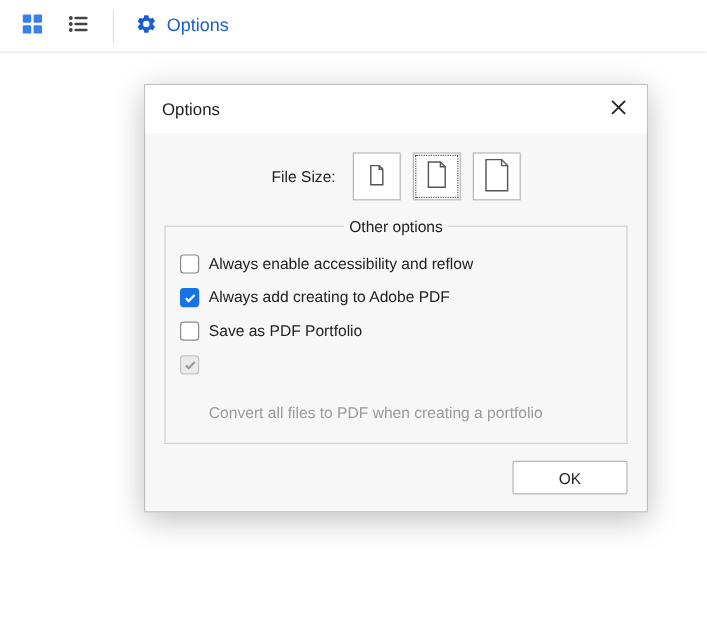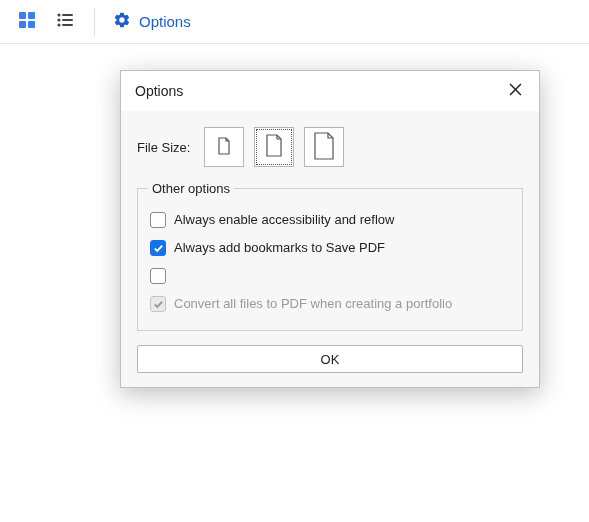--- a/index.html
+++ b/index.html
@@ -69,21 +69,21 @@
     width: 20px; height: 20px;
     display:flex;align-items:center;justify-content:center;
     cursor:pointer;
   }
   .dlg-body {
     padding: 16px 16px 14px 16px;
   }
   .filesize-row {
     display:flex;
     align-items:center;
-    justify-content:flex-start;
+    justify-content:center;
     gap: 10px;
     margin-bottom: 14px;
   }
   .filesize-label { font-size: 13px; color:#222; margin-right:4px;}
   .size-btn {
     width: 40px; height: 40px;
     border: 1px solid #b5b5b5;
     background: #fff;
     display:flex;align-items:center;justify-content:center;
     cursor:pointer;
@@ -94,20 +94,21 @@
   }
   fieldset.other {
     border: 1px solid #cfcfcf;
     padding: 10px 10px 12px 10px;
     margin: 0;
   }
   fieldset.other legend {
     padding: 0 4px;
     font-size: 13px;
     color: #222;
+    text-align: center;
   }
   .chk-row {
     display:flex;
     align-items:flex-start;
     gap: 8px;
     padding: 6px 2px;
   }
   .chk {
     width: 16px; height: 16px;
     border: 1.5px solid #8a8a8a;
@@ -124,26 +125,26 @@
   .chk.disabled {
     background: #eaeaea;
     border-color: #c4c4c4;
     cursor: default;
   }
   .chk.disabled.checked {
     background: #eaeaea;
   }
   .chk svg { display:block; }
   .chk-label { font-size: 13px; }
-  .chk-label.disabled { color: #9a9a9a; }
+  .chk-label.disabled { color: #9a9a9a; margin-top: 40px; }
   .btn-row {
     display:flex;
+    justify-content:flex-end;
     gap: 12px;
     margin-top: 14px;
-    flex-direction: column;
   }
   .btn {
     min-width: 96px;
     height: 28px;
     border: 1px solid #b5b5b5;
     background: #fff;
     display:flex;align-items:center;justify-content:center;
     font-size: 13px;
     cursor:pointer;
     border-radius: 2px;
@@ -234,26 +235,27 @@
         <div class="chk"></div>
         <span class="chk-label">Always enable accessibility and reflow</span>
       </div>
 
       <div class="chk-row">
         <div class="chk checked">
           <svg width="11" height="11" viewBox="0 0 12 12">
               <path d="M2 6 l2.6 2.6 L10 3" fill="none" stroke="#fff" stroke-width="2"></path>
             </svg>
         </div>
-        <span class="chk-label">Always add bookmarks to Save PDF</span>
+        <span class="chk-label">Always add creating to Adobe PDF</span>
       </div>
 
 
       <div class="chk-row">
         <div class="chk"></div>
+        <span class="chk-label">Save as PDF Portfolio</span>
       </div>
 
       <div class="chk-row">
         <div class="chk disabled checked">
           <svg width="11" height="11" viewBox="0 0 12 12">
               <path d="M2 6 l2.6 2.6 L10 3" fill="none" stroke="#9a9a9a" stroke-width="2"></path>
             </svg>
         </div>
         <span class="chk-label disabled">Convert all files to PDF when creating a portfolio</span>
       </div>

